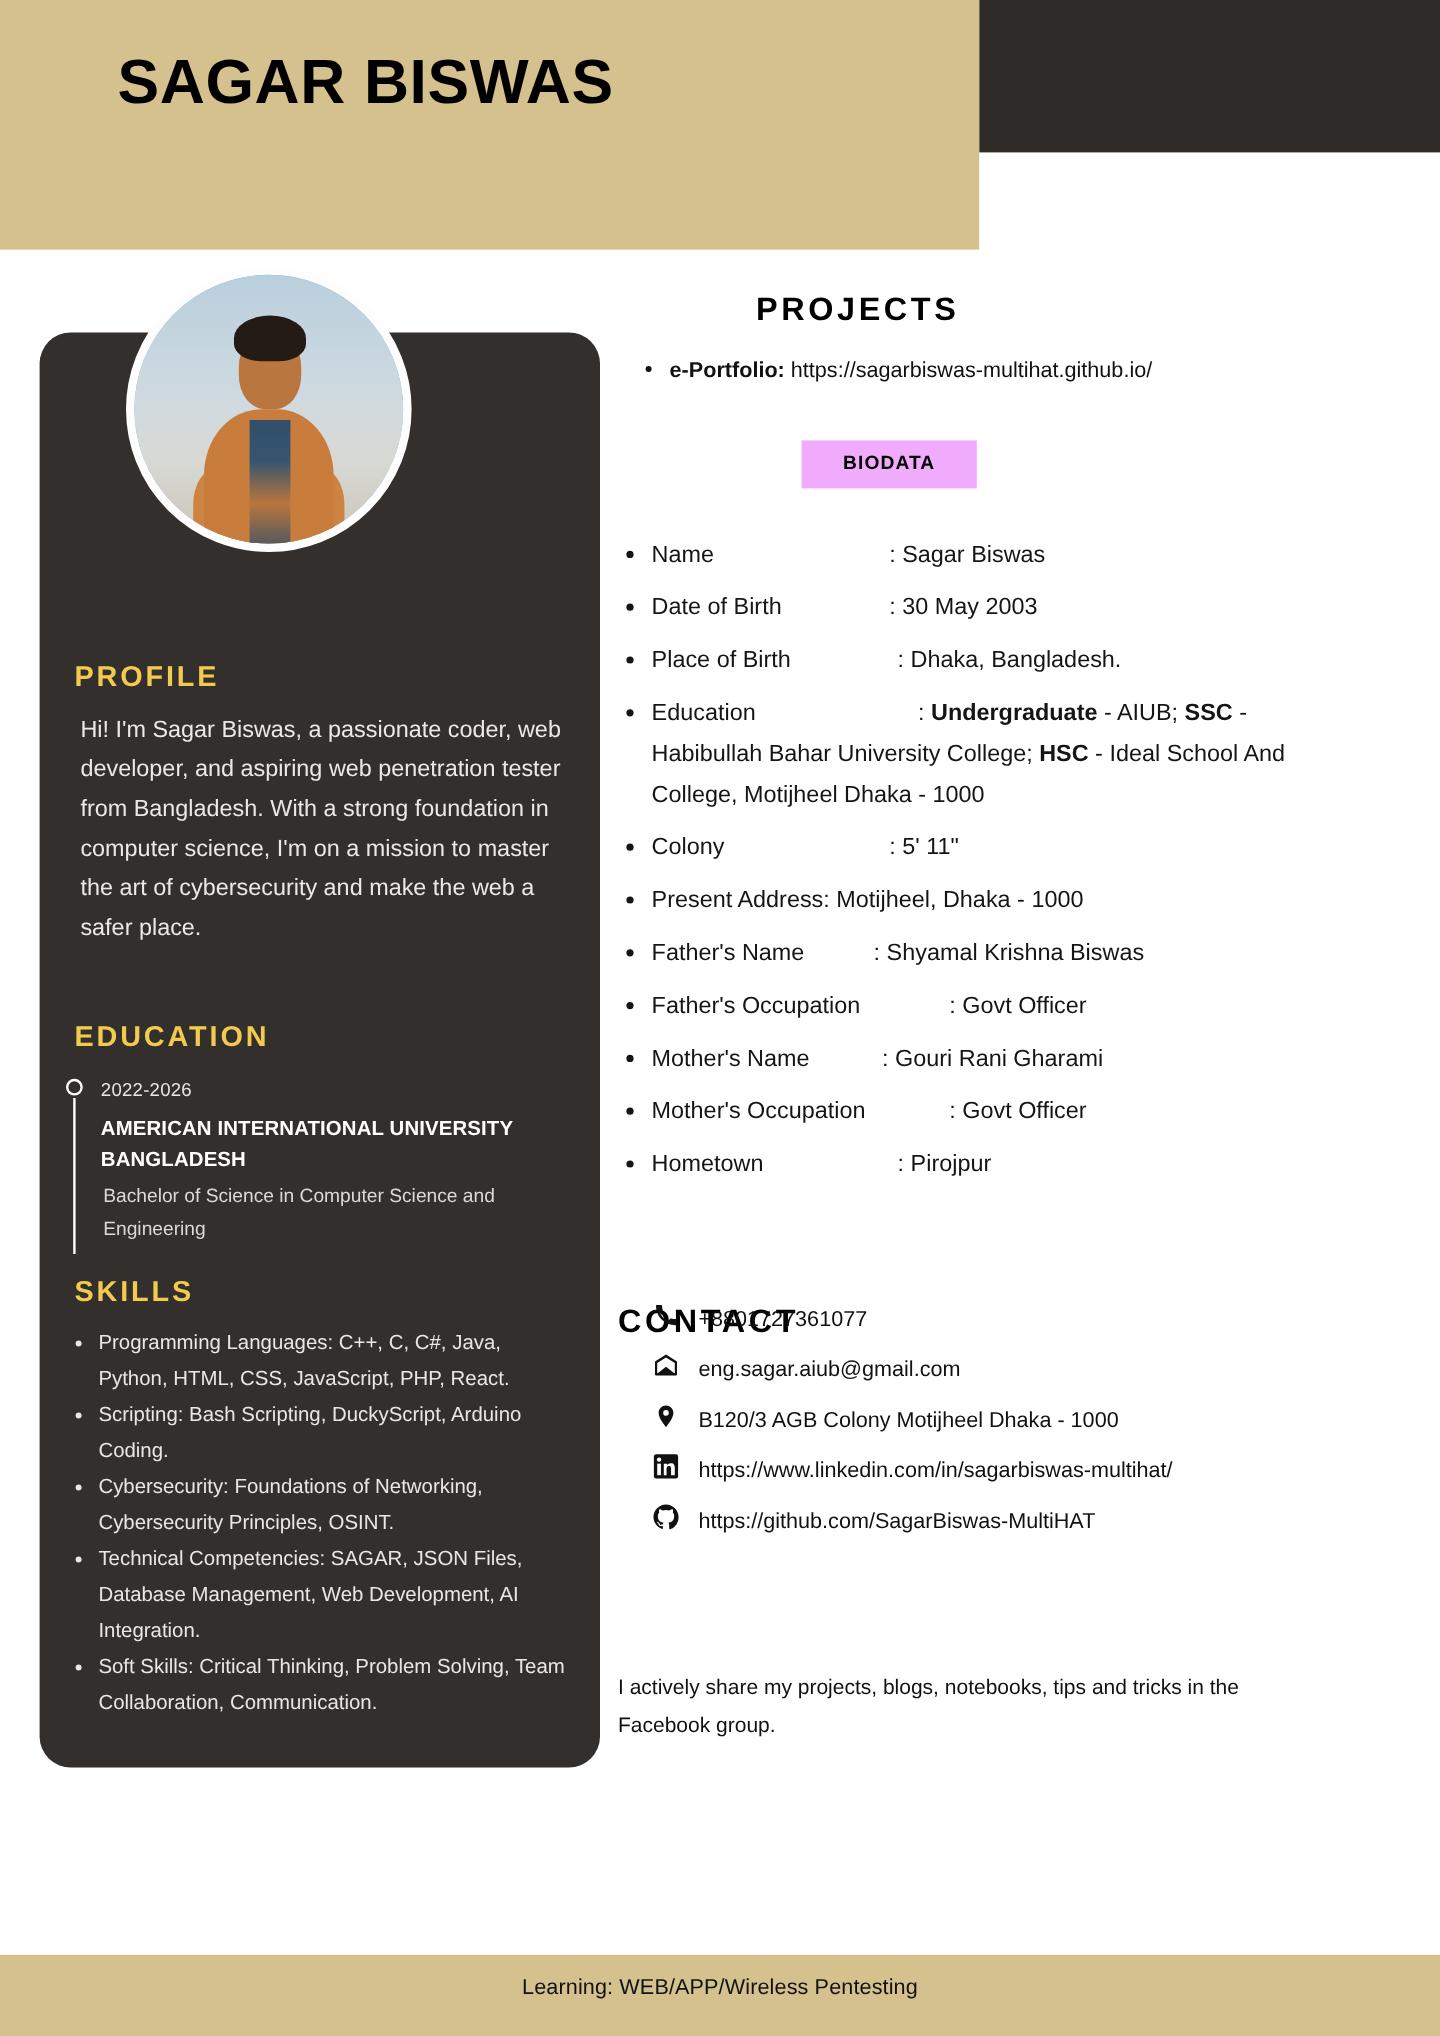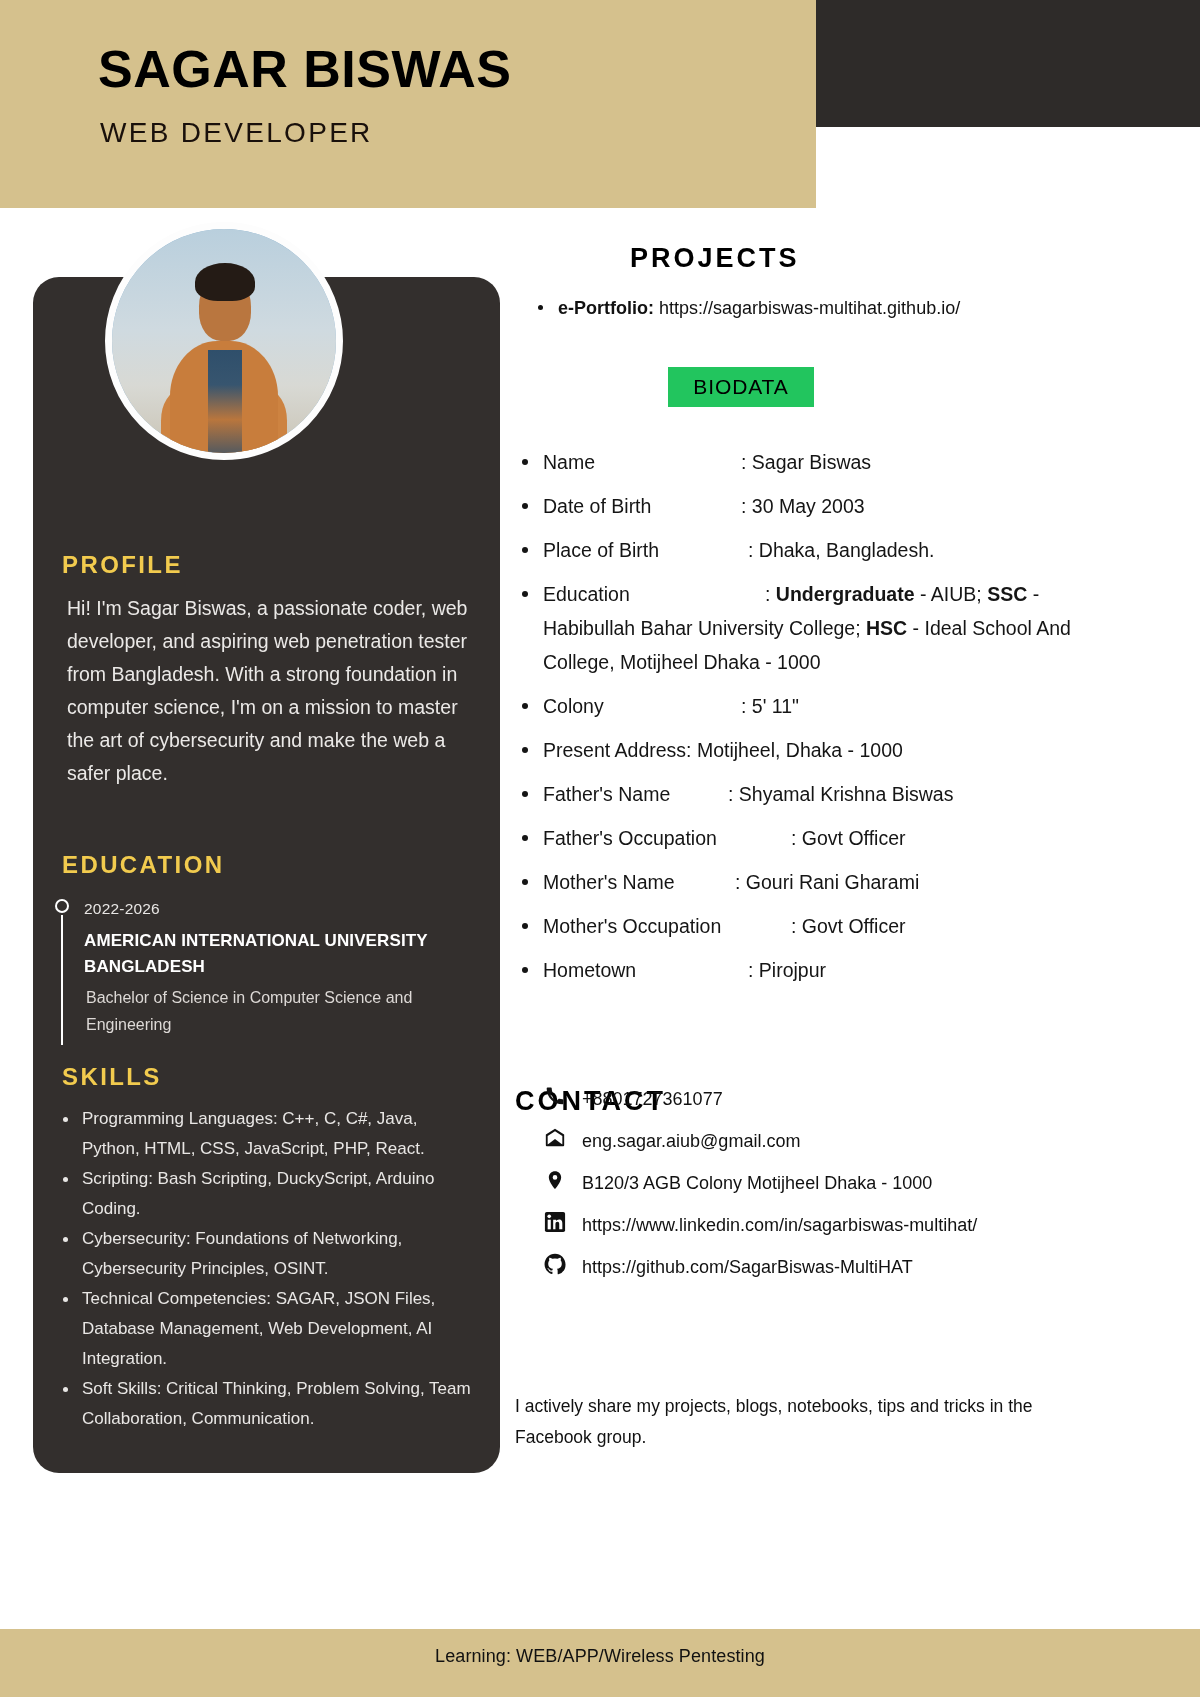--- a/index.html
+++ b/index.html
@@ -109,22 +109,22 @@
     position:relative; padding-left:26px; font-size:18px; line-height:28px; color:#111;
   }
   #projects-list li:before {
     content:""; position:absolute; left:6px; top:11px;
     width:5px; height:5px; border-radius:50%; background:#111;
   }
   #projects-list b { font-weight:bold; }
 
   #biodata-badge {
     position:absolute; left:668px; top:367px; width:146px; height:40px;
-    background:#22c55e; display:flex; align-items:center; justify-content:center;
-    font-size:21px; font-weight:normal; letter-spacing:.9px; color:#000;
+    background:#f0abfc; display:flex; align-items:center; justify-content:center;
+    font-size:16px; font-weight:bold; letter-spacing:.9px; color:#000;
   }
   #biodata-list { position:absolute; left:515px; top:445px; width:580px; list-style:none; }
   #biodata-list li {
     position:relative; padding-left:28px; font-size:19.5px; line-height:34px;
     color:#151515; margin-bottom:10px; font-weight:400;
   }
   #biodata-list li:before {
     content:""; position:absolute; left:7px; top:14px;
     width:6px; height:6px; border-radius:50%; background:#151515;
   }
@@ -163,21 +163,20 @@
     font-size:18px; color:#111; letter-spacing:.1px;
   }
 </style>
 </head>
 <body>
 
 <div id="header">
   <div id="header-dark"></div>
   <div id="header-gold"></div>
   <div id="name-title">SAGAR BISWAS</div>
-  <div id="role-title">WEB DEVELOPER</div>
 </div>
 
 <div id="sidebar-card"></div>
 
 <div id="avatar">
   <div class="avatar-sky"></div>
   <div class="avatar-sh-l"></div>
   <div class="avatar-sh-r"></div>
   <div class="avatar-body"></div>
   <div class="avatar-panel"></div>

